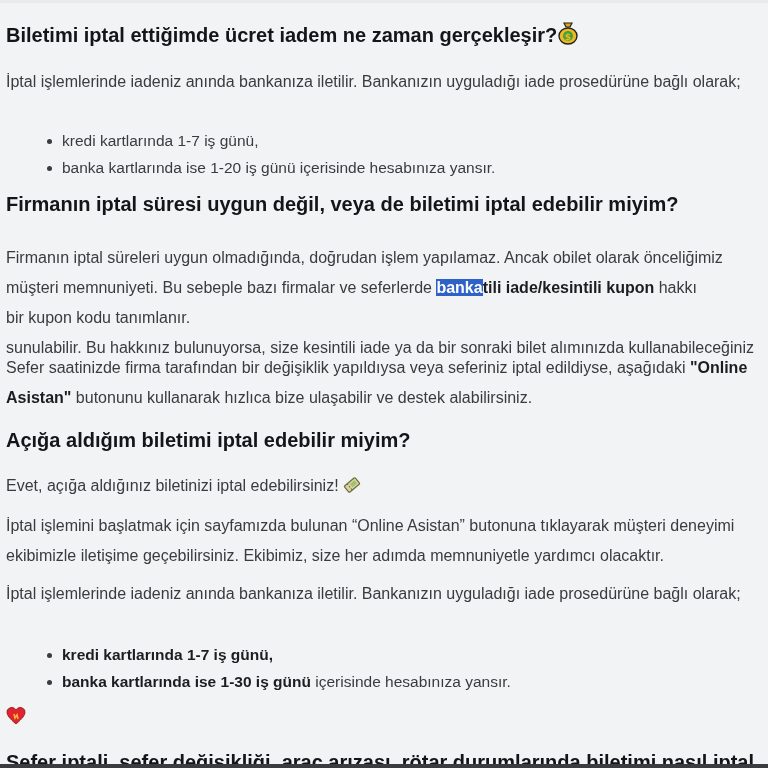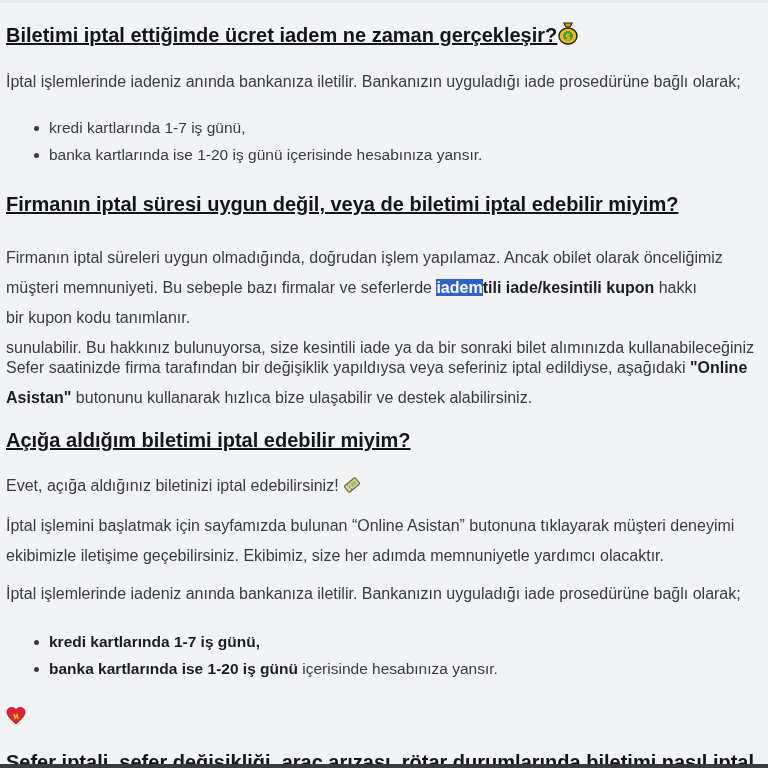--- a/index.html
+++ b/index.html
@@ -28,32 +28,31 @@
       width: 760px;
     }
     h2 {
       font-family: "Liberation Sans", sans-serif;
       font-size: 20px;
       font-weight: bold;
       color: #141518;
       margin: 0;
       line-height: 26px;
       white-space: nowrap;
-      text-decoration: underline;
     }
     p {
       font-size: 16px;
       line-height: 30px;
       margin: 0;
       color: #3a3b3f;
       white-space: nowrap;
     }
     p b, li b { color: #1c1d20; }
     ul {
-      margin: 0;
+      margin: 13px;
       padding-left: 43px;
       list-style: none;
     }
     ul li {
       font-size: 15.5px;
       line-height: 27px;
       color: #3a3b3f;
       position: relative;
       white-space: nowrap;
     }
@@ -98,21 +97,21 @@
   </h2>
   <p style="position:absolute; top:67px;">İptal işlemlerinde iadeniz anında bankanıza iletilir. Bankanızın uyguladığı iade prosedürüne bağlı olarak;</p>
   <ul style="position:absolute; top:114px;">
     <li>kredi kartlarında 1-7 iş günü,</li>
     <li>banka kartlarında ise 1-20 iş günü içerisinde hesabınıza yansır.</li>
   </ul>
 
   <h2 style="position:absolute; top:191px;">Firmanın iptal süresi uygun değil, veya de biletimi iptal edebilir miyim?</h2>
   <div style="position:absolute; top:243px;">
     <p>Firmanın iptal süreleri uygun olmadığında, doğrudan işlem yapılamaz. Ancak obilet olarak önceliğimiz</p>
-    <p><span>müşteri memnuniyeti. Bu sebeple bazı firmalar ve seferlerde </span><b><span class="sel">iadem</span><span>tili iade/kesintili kupon</span></b><span> hakkı</span></p>
+    <p><span>müşteri memnuniyeti. Bu sebeple bazı firmalar ve seferlerde </span><b><span class="sel">banka</span><span>tili iade/kesintili kupon</span></b><span> hakkı</span></p>
     <p>bir kupon kodu tanımlanır.</p>
     <p>sunulabilir. Bu hakkınız bulunuyorsa, size kesintili iade ya da bir sonraki bilet alımınızda kullanabileceğiniz</p>
   </div>
   <div style="position:absolute; top:353px;">
     <p><span>Sefer saatinizde firma tarafından bir değişiklik yapıldıysa veya seferiniz iptal edildiyse, aşağıdaki </span><b>"Online</b></p>
     <p><b>Asistan"</b><span> butonunu kullanarak hızlıca bize ulaşabilir ve destek alabilirsiniz.</span></p>
   </div>
 
   <h2 style="position:absolute; top:427px;">Açığa aldığım biletimi iptal edebilir miyim?</h2>
   <p style="position:absolute; top:471px;"><span>Evet, açığa aldığınız biletinizi iptal edebilirsiniz!</span> <span class="emoji"><svg width="18" height="18" viewBox="0 0 18 18">
@@ -122,21 +121,21 @@
             <rect x="8" y="7" width="6" height="4" fill="#9ec36e"></rect>
           </g>
         </svg></span></p>
   <div style="position:absolute; top:511px;">
     <p>İptal işlemini başlatmak için sayfamızda bulunan “Online Asistan” butonuna tıklayarak müşteri deneyimi</p>
     <p>ekibimizle iletişime geçebilirsiniz. Ekibimiz, size her adımda memnuniyetle yardımcı olacaktır.</p>
   </div>
   <p style="position:absolute; top:579px;">İptal işlemlerinde iadeniz anında bankanıza iletilir. Bankanızın uyguladığı iade prosedürüne bağlı olarak;</p>
   <ul style="position:absolute; top:628px;">
     <li><b>kredi kartlarında 1-7 iş günü,</b><span></span></li>
-    <li><b>banka kartlarında ise 1-20 iş günü</b><span> içerisinde hesabınıza yansır.</span></li>
+    <li><b>banka kartlarında ise 1-30 iş günü</b><span> içerisinde hesabınıza yansır.</span></li>
   </ul>
   <p style="position:absolute; top:702px;"> <span class="emoji"><svg width="20" height="18" viewBox="0 0 20 18">
           <path d="M10 17 C3 11 1 8 1 5 C1 2 3.5 0.5 6 0.5 C8 0.5 9.2 1.8 10 3 C10.8 1.8 12 0.5 14 0.5 C16.5 0.5 19 2 19 5 C19 8 17 11 10 17 Z" fill="#e0242f" stroke="#8c1119" stroke-width="0.8"></path>
           <path d="M8 7 L9 11 L11 8 L12 12" stroke="#f5b52a" stroke-width="1.6" fill="none"></path>
         </svg></span></p>
 
   <h2 style="position:absolute; top:749px;">Sefer iptali, sefer değişikliği, araç arızası, rötar durumlarında biletimi nasıl iptal</h2>
 </div>
 
 <div class="bottom-strip"></div>

